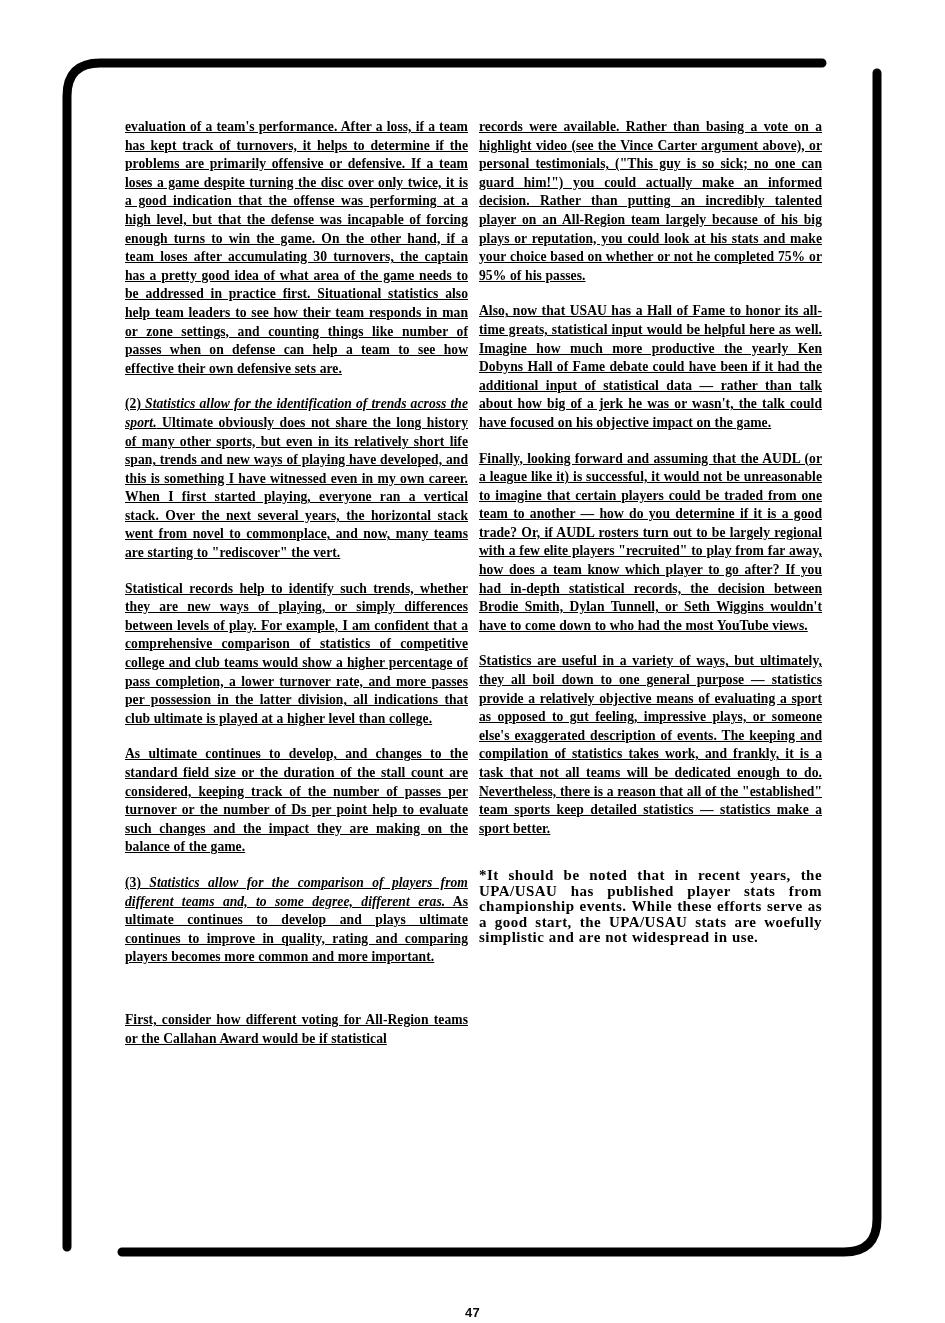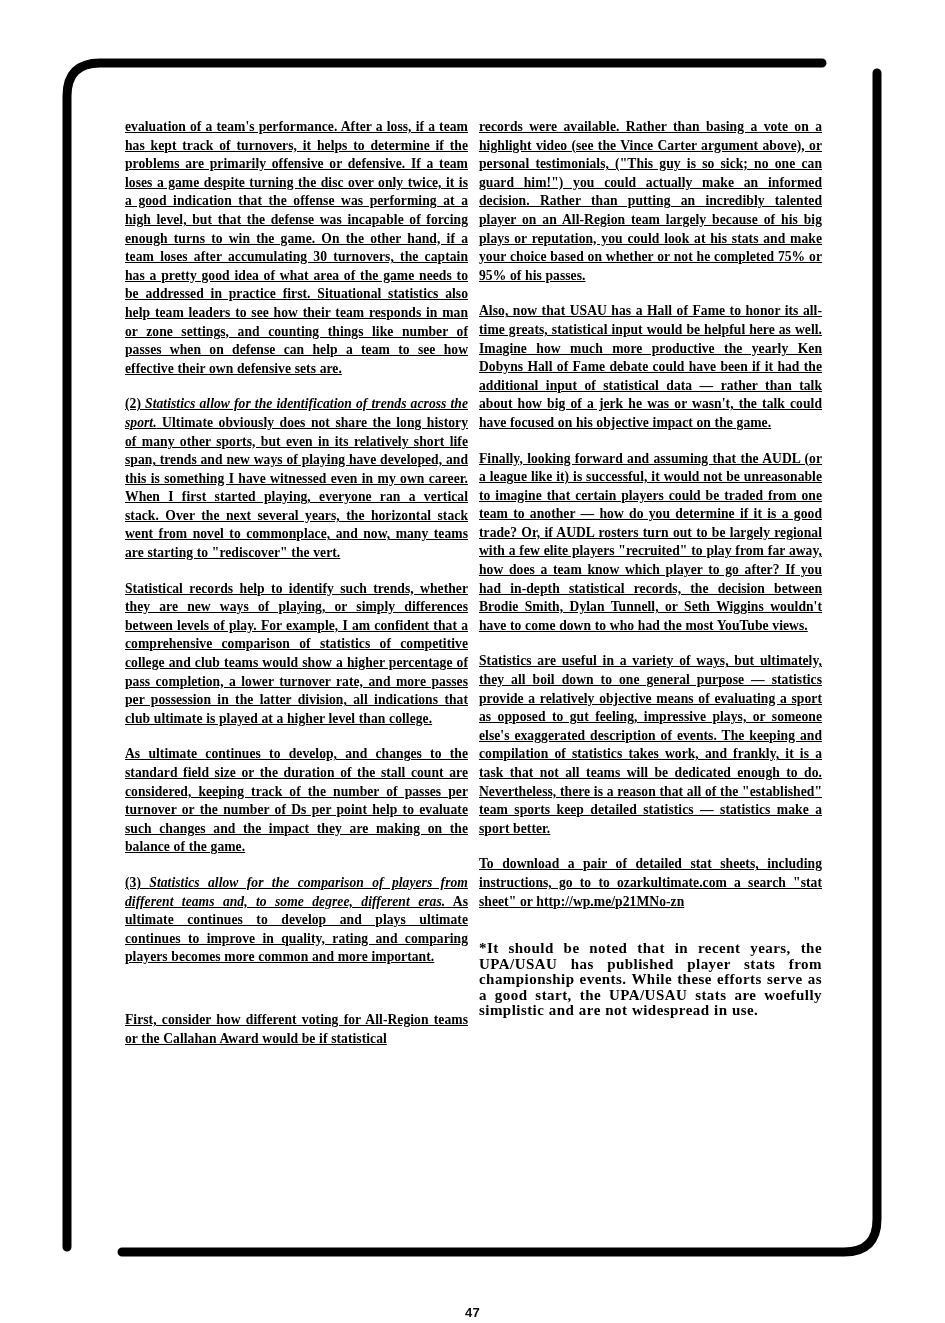--- a/index.html
+++ b/index.html
@@ -129,21 +129,20 @@
     <div class="column" id="right-column">
 
       <p class="body-par"><span>records were available. Rather than basing a vote on a highlight video (see the Vince Carter argument above), or personal testimonials, ("This guy is so sick; no one can guard him!") you could actually make an informed decision. Rather than putting an incredibly talented player on an All-Region team largely because of his big plays or reputation, you could look at his stats and make your choice based on whether or not he completed 75% or 95% of his passes.</span></p>
 
       <p class="body-par"><span>Also, now that USAU has a Hall of Fame to honor its all-time greats, statistical input would be helpful here as well. Imagine how much more productive the yearly Ken Dobyns Hall of Fame debate could have been if it had the additional input of statistical data — rather than talk about how big of a jerk he was or wasn't, the talk could have focused on his objective impact on the game.</span></p>
 
       <p class="body-par"><span>Finally, looking forward and assuming that the AUDL (or a league like it) is successful, it would not be unreasonable to imagine that certain players could be traded from one team to another — how do you determine if it is a good trade? Or, if AUDL rosters turn out to be largely regional with a few elite players "recruited" to play from far away, how does a team know which player to go after? If you had in-depth statistical records, the decision between Brodie Smith, Dylan Tunnell, or Seth Wiggins wouldn't have to come down to who had the most YouTube views.</span></p>
 
       <p class="body-par"><span>Statistics are useful in a variety of ways, but ultimately, they all boil down to one general purpose — statistics provide a relatively objective means of evaluating a sport as opposed to gut feeling, impressive plays, or someone else's exaggerated description of events. The keeping and compilation of statistics takes work, and frankly, it is a task that not all teams will be dedicated enough to do. Nevertheless, there is a reason that all of the "established" team sports keep detailed statistics — statistics make a sport better.</span></p>
 
-      <p class="body-par"><span>To download a pair of detailed stat sheets, including instructions, go to to ozarkultimate.com a search "stat sheet" or http://wp.me/p21MNo-zn</span></p>
 
       <div id="footnote-block">
         <p class="footnote">*It should be noted that in recent years, the UPA/USAU has published player stats from championship events. While these efforts serve as a good start, the UPA/USAU stats are woefully simplistic and are not widespread in use.</p>
       </div>
 
     </div>
 
   </div>
 </div>
 

